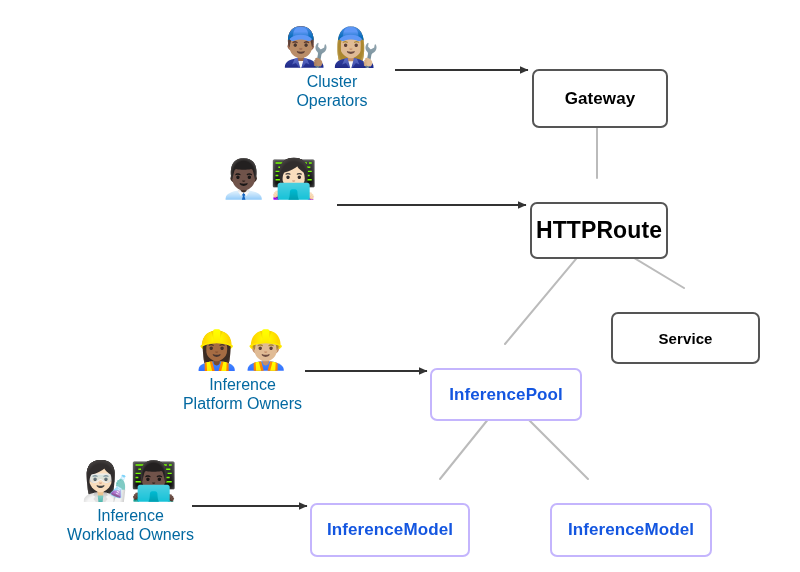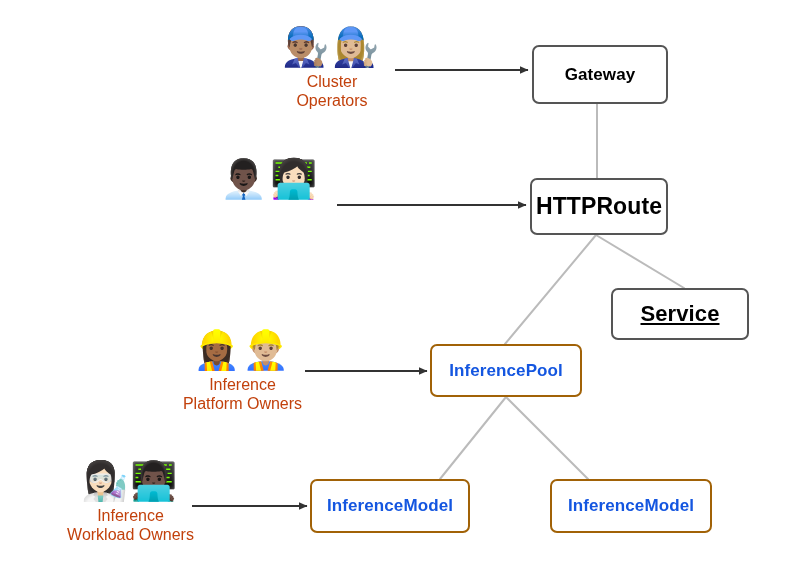--- a/index.html
+++ b/index.html
@@ -26,45 +26,46 @@
     position: absolute;
     box-sizing: border-box;
     display: flex;
     align-items: center;
     justify-content: center;
     background: #ffffff;
     border-radius: 7px;
     font-weight: bold;
     letter-spacing: 0.1px;
     z-index: 3;
+    margin-top: 24px;
   }
   .node-default {
     border: 2px solid #555555;
     color: #000000;
   }
   .node-accent {
-    border: 2px solid #a16207;
+    border: 2px solid #c4b5fd;
     color: #1456E0;
   }
   .persona {
     position: absolute;
     z-index: 3;
     display: flex;
     flex-direction: column;
     align-items: center;
     text-align: center;
   }
   .persona-icons {
     font-family: "DejaVu Sans", sans-serif;
     line-height: 1;
     white-space: nowrap;
     letter-spacing: 2px;
   }
   .persona-label {
-    color: #c2410c;
+    color: #0369a1;
     line-height: 1.2;
     white-space: pre-line;
     margin-top: 6px;
   }
 </style>
 </head>
 <body>
 
 <div id="canvas">
 
@@ -89,21 +90,21 @@
       </g>
   </svg>
 
   <div id="node-layer">
       <div class="node node-default" style="left: 532px; top: 45px; width: 136px; height: 59px; font-size: 17px;">
         <span>Gateway</span>
       </div>
       <div class="node node-default" style="left: 530px; top: 178px; width: 138px; height: 57px; font-size: 23px;">
         <span>HTTPRoute</span>
       </div>
-      <div class="node node-default" style="left: 611px; top: 288px; width: 138px; height: 52px; font-size: 22px; text-decoration: underline;">
+      <div class="node node-default" style="left: 611px; top: 288px; width: 149px; height: 52px; font-size: 15px;">
         <span>Service</span>
       </div>
       <div class="node node-accent" style="left: 430px; top: 344px; width: 152px; height: 53px; font-size: 17px;">
         <span>InferencePool</span>
       </div>
       <div class="node node-accent" style="left: 310px; top: 479px; width: 160px; height: 54px; font-size: 17px;">
         <span>InferenceModel</span>
       </div>
       <div class="node node-accent" style="left: 550px; top: 479px; width: 162px; height: 54px; font-size: 17px;">
         <span>InferenceModel</span>

